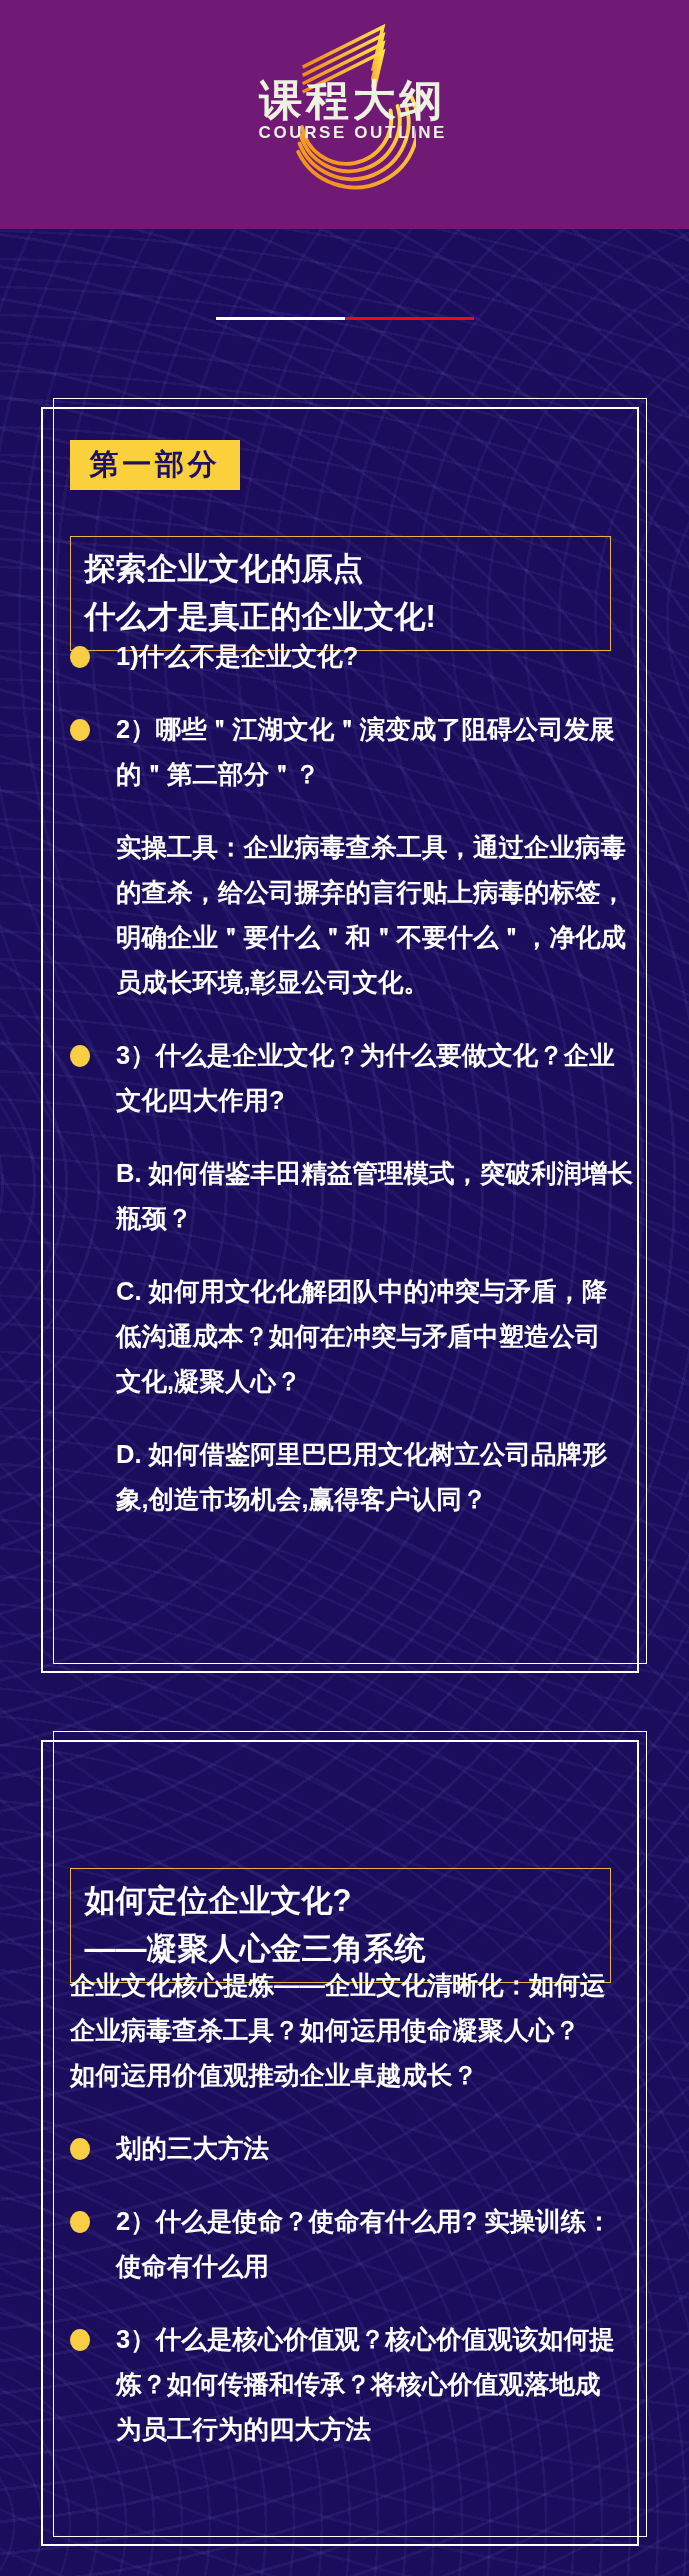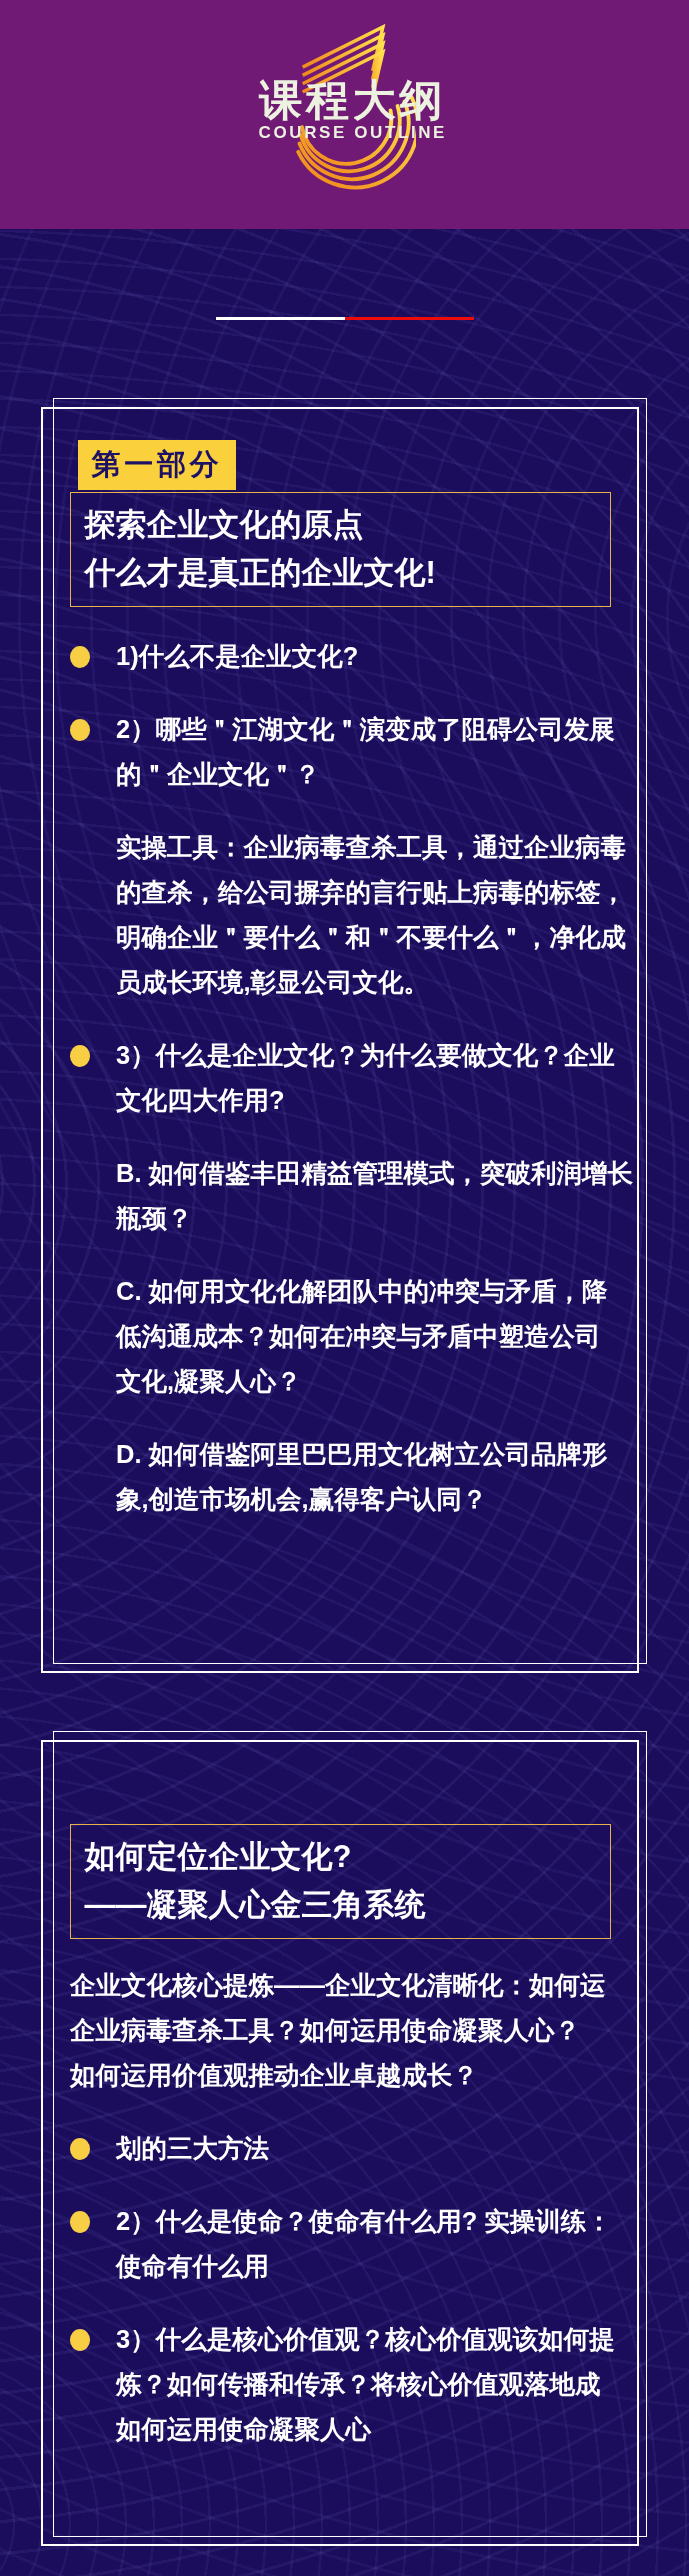--- a/index.html
+++ b/index.html
@@ -20,27 +20,27 @@
   
   .divider{position:absolute;top:317px;left:216px;width:258px;height:3.2px;display:flex;}
   .divider .half-w{width:129px;height:3.2px;background:#ffffff;}
   .divider .half-r{width:129px;height:3.2px;background:#ee0b0b;}
   
   .card{position:absolute;left:41px;width:598px;}
   .card1{top:407px;height:1266px;}
   .card2{top:1740px;height:806px;}
   .frame-offset{position:absolute;left:11.5px;top:-9px;right:-7.7px;bottom:9px;border:1.9px solid #ffffff;}
   .frame-main{position:absolute;inset:0;border:2.6px solid #ffffff;}
-  .badge{position:absolute;left:29px;width:158px;height:50px;background:#fbd03d;
+  .badge{position:absolute;left:29px;width:170px;height:50px;background:#fbd03d;
          display:flex;align-items:center;justify-content:center;
-         font-size:29px;font-weight:bold;letter-spacing:3.8px;color:#1c1164;margin-left:8px;}
+         font-size:29px;font-weight:bold;letter-spacing:3.8px;color:#1c1164;}
   .card1 .badge{top:33px;}
   .card2 .badge{top:32px;}
   .title-box{position:absolute;left:29px;width:541px;height:115px;border:1.3px solid #e9b24a;
-             box-sizing:border-box;padding:7.7px 0 0 13.4px;}
+             box-sizing:border-box;padding:7.7px 0 0 13.4px;margin-top:44px;}
   .card1 .title-box{top:85px;}
   .card2 .title-box{top:84px;}
   .t-line{font-size:31px;font-weight:bold;color:#ffffff;line-height:48px;white-space:nowrap;}
   .content{position:absolute;}
   .card1 .content{left:75px;top:227px;width:517px;}
   .card2 .content{left:29px;top:223px;width:563px;}
   .item{position:relative;margin-bottom:28px;}
   .line{font-size:25.5px;font-weight:bold;color:#ffffff;line-height:45px;white-space:nowrap;}
   .bullet{position:absolute;top:11.5px;width:20.4px;height:22px;border-radius:50%;background:#f8ce45;}
   .card1 .bullet{left:-46px;}
@@ -94,21 +94,21 @@
       <div class="t-line">什么才是真正的企业文化!</div>
     </div>
     <div class="content">
       <div class="item">
         <span class="bullet"></span>
         <div class="line">1)什么不是企业文化?</div>
       </div>
       <div class="item">
         <span class="bullet"></span>
         <div class="line">2）哪些＂江湖文化＂演变成了阻碍公司发展</div>
-        <div class="line">的＂企业文化＂？</div>
+        <div class="line">的＂第二部分＂？</div>
       </div>
       <div class="item">
         <div class="line">实操工具：企业病毒查杀工具，通过企业病毒</div>
         <div class="line">的查杀，给公司摒弃的言行贴上病毒的标签，</div>
         <div class="line">明确企业＂要什么＂和＂不要什么＂，净化成</div>
         <div class="line">员成长环境,彰显公司文化。</div>
       </div>
       <div class="item">
         <span class="bullet"></span>
         <div class="line">3）什么是企业文化？为什么要做文化？企业</div>
@@ -149,18 +149,18 @@
       </div>
       <div class="item b">
         <span class="bullet"></span>
         <div class="line">2）什么是使命？使命有什么用? 实操训练：</div>
         <div class="line">使命有什么用</div>
       </div>
       <div class="item b">
         <span class="bullet"></span>
         <div class="line">3）什么是核心价值观？核心价值观该如何提</div>
         <div class="line">炼？如何传播和传承？将核心价值观落地成</div>
-        <div class="line">如何运用使命凝聚人心</div>
+        <div class="line">为员工行为的四大方法</div>
       </div>
     </div>
   </div>
 </div>
 
 
 </body></html>

